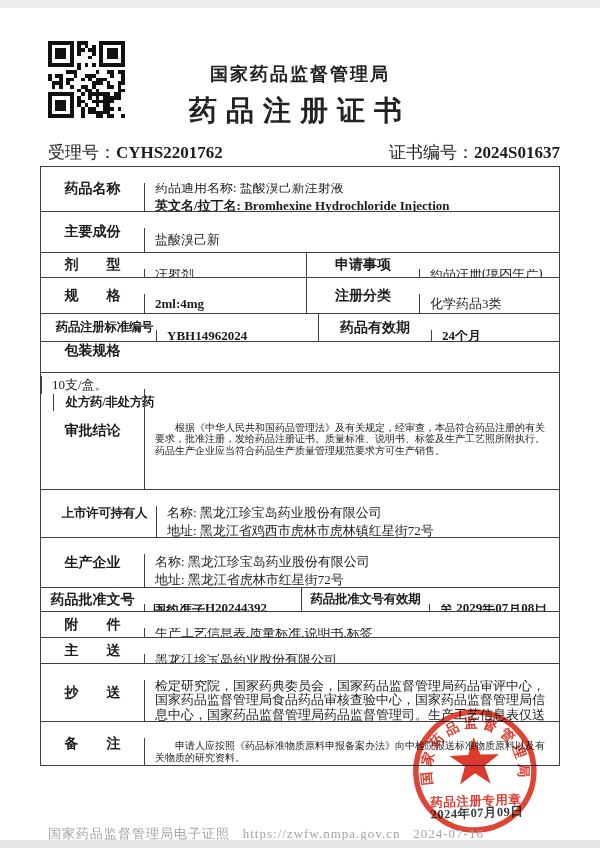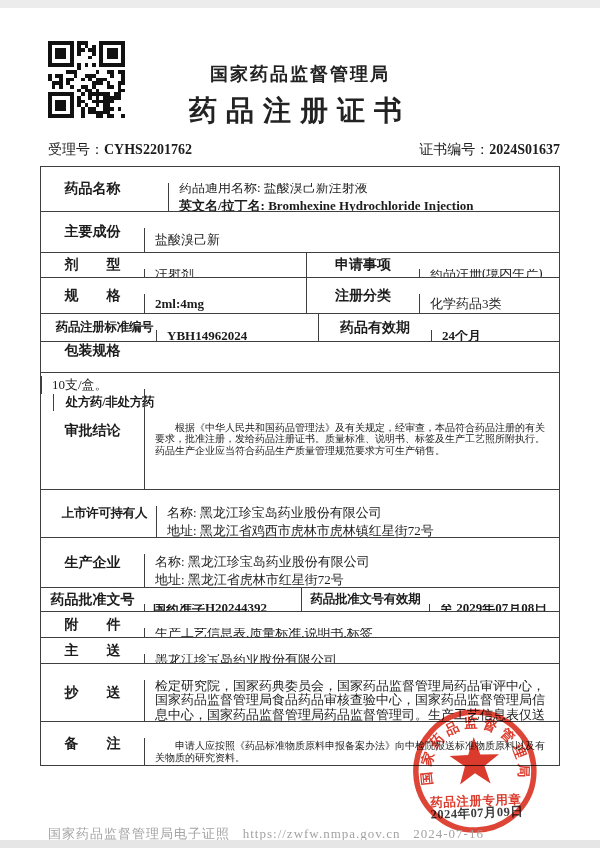--- a/index.html
+++ b/index.html
@@ -17,32 +17,32 @@
   .qr{position:absolute;left:48px;top:33px;width:77px;height:77px;}
   .title1{
     position:absolute;left:0;top:54px;width:600px;text-align:center;
     font-family:"Liberation Sans","DejaVu Sans",sans-serif;
     font-size:18px;font-weight:bold;letter-spacing:2px;color:#222;
   }
   .title2{
     position:absolute;left:0;top:84px;width:600px;text-align:center;
     font-size:28px;font-weight:bold;letter-spacing:9px;color:#222;
   }
-  .meta{position:absolute;left:48px;right:40px;top:133px;height:18px;font-size:14px;}
+  .meta{position:absolute;left:48px;right:40px;top:133px;height:18px;font-size:17px;}
   .meta .acc{position:absolute;left:0;top:0;}
   .meta .cert{position:absolute;right:0;top:0;}
   .meta b{font-weight:bold;}
   
   .tbl{
     position:absolute;left:40px;top:158px;width:520px;height:600px;
     border:1px solid #3f3f3f;box-sizing:border-box;
     display:flex;flex-direction:column;
   }
   .row{display:flex;border-top:1px solid #3f3f3f;box-sizing:border-box;}
-  .row:first-child{border-top:none;gap:24px;}
+  .row:first-child{border-top:none;}
   .cell{border-left:1px solid #3f3f3f;box-sizing:border-box;overflow:hidden;}
   .cell:first-child{border-left:none;}
   .lbl{
     display:flex;align-items:center;justify-content:center;text-align:center;
     font-weight:bold;font-size:14px;flex:none;
   }
   .lbl.small{font-size:12.5px;letter-spacing:-0.3px;margin-left:12px;}
   .val{
     display:flex;flex-direction:column;justify-content:center;
     padding:0 10px;font-size:13px;line-height:1.35;flex:none;margin-top:16px;

